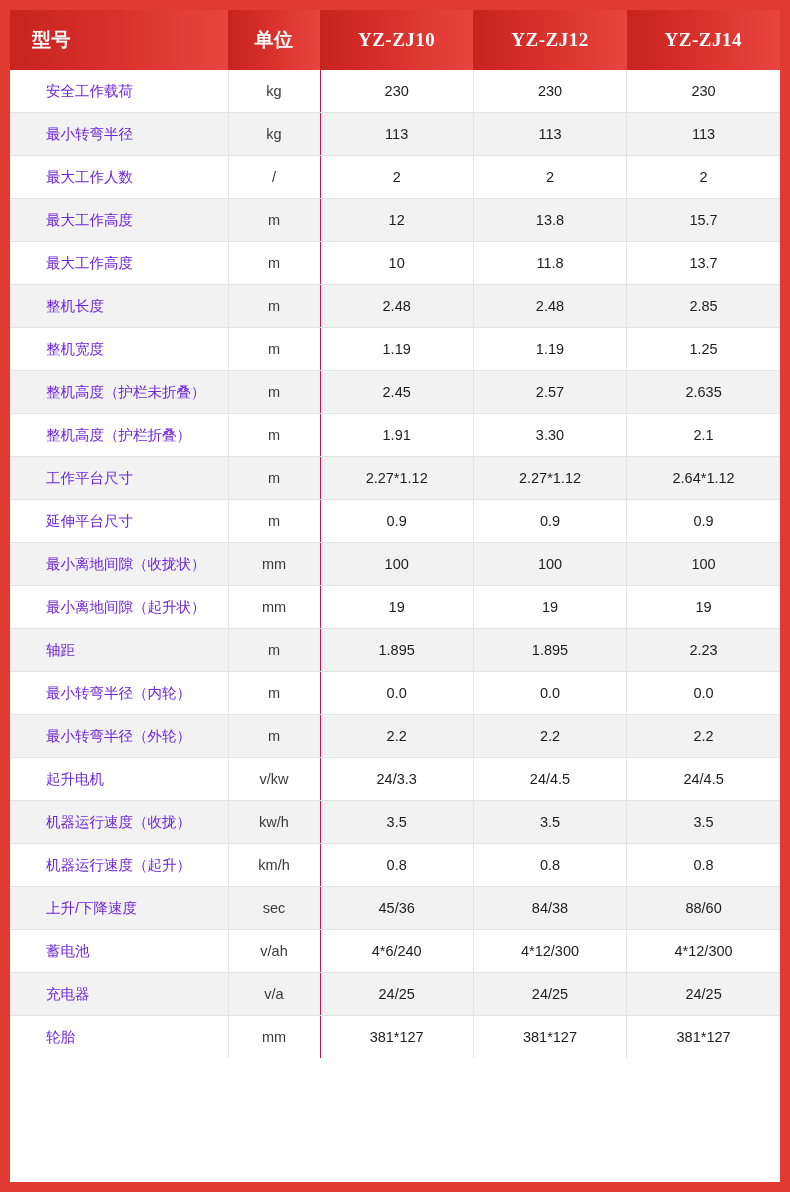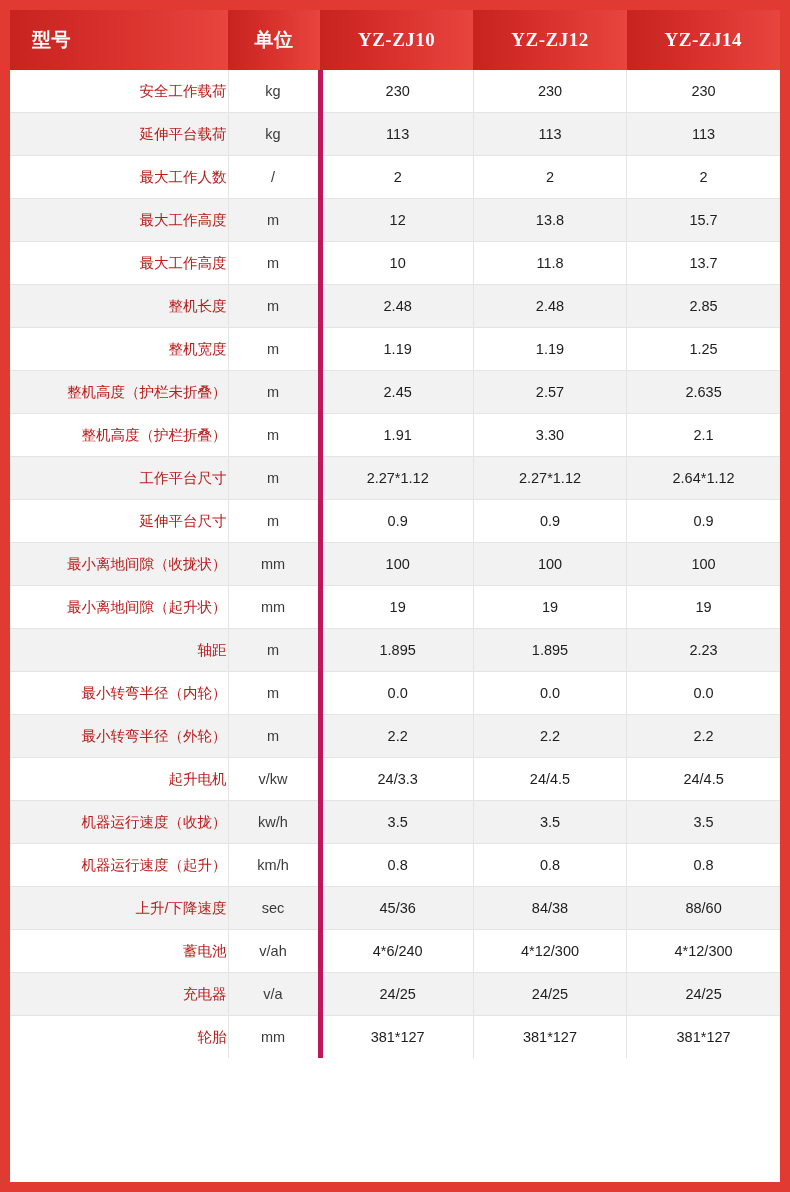--- a/index.html
+++ b/index.html
@@ -79,28 +79,28 @@
   }
 
   tbody td {
     height: 40px;
     font-size: 14.5px;
     color: #222222;
     border-bottom: 1px solid #e4e4e4;
     border-right: 1px solid #e4e4e4;
   }
   tbody td.t-name {
-    text-align: right;
-    padding-left: 22px;
-    color: #b91c1c;
+    text-align: left;
+    padding-left: 36px;
+    color: #6d28d9;
   }
   tbody td.t-unit {
     text-align: center;
     color: #3a3a3a;
-    border-right: 5px solid #be185d;
+    border-right: 1px solid #be185d;
   }
   tbody td.t-val {
     text-align: center;
     color: #1d1d1d;
   }
   tbody td.t-val.last {
     border-right: none;
   }
   tbody tr.odd td  { background: #ffffff; }
   tbody tr.even td { background: #f2f2f2; }
@@ -134,21 +134,21 @@
     </thead>
     <tbody>
       <tr class="odd">
         <td class="t-name">安全工作载荷</td>
         <td class="t-unit">kg</td>
         <td class="t-val">230</td>
         <td class="t-val">230</td>
         <td class="t-val last">230</td>
       </tr>
       <tr class="even">
-        <td class="t-name">延伸平台载荷</td>
+        <td class="t-name">最小转弯半径</td>
         <td class="t-unit">kg</td>
         <td class="t-val">113</td>
         <td class="t-val">113</td>
         <td class="t-val last">113</td>
       </tr>
       <tr class="odd">
         <td class="t-name">最大工作人数</td>
         <td class="t-unit">/</td>
         <td class="t-val">2</td>
         <td class="t-val">2</td>

